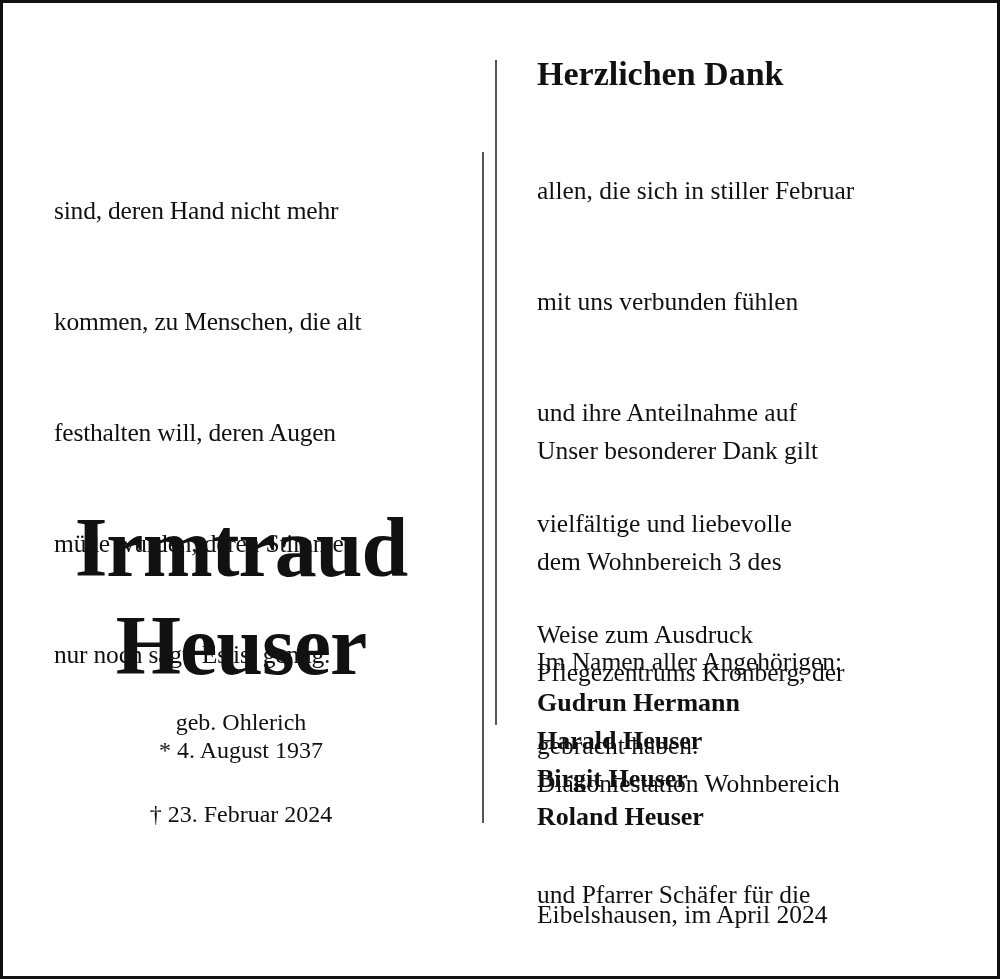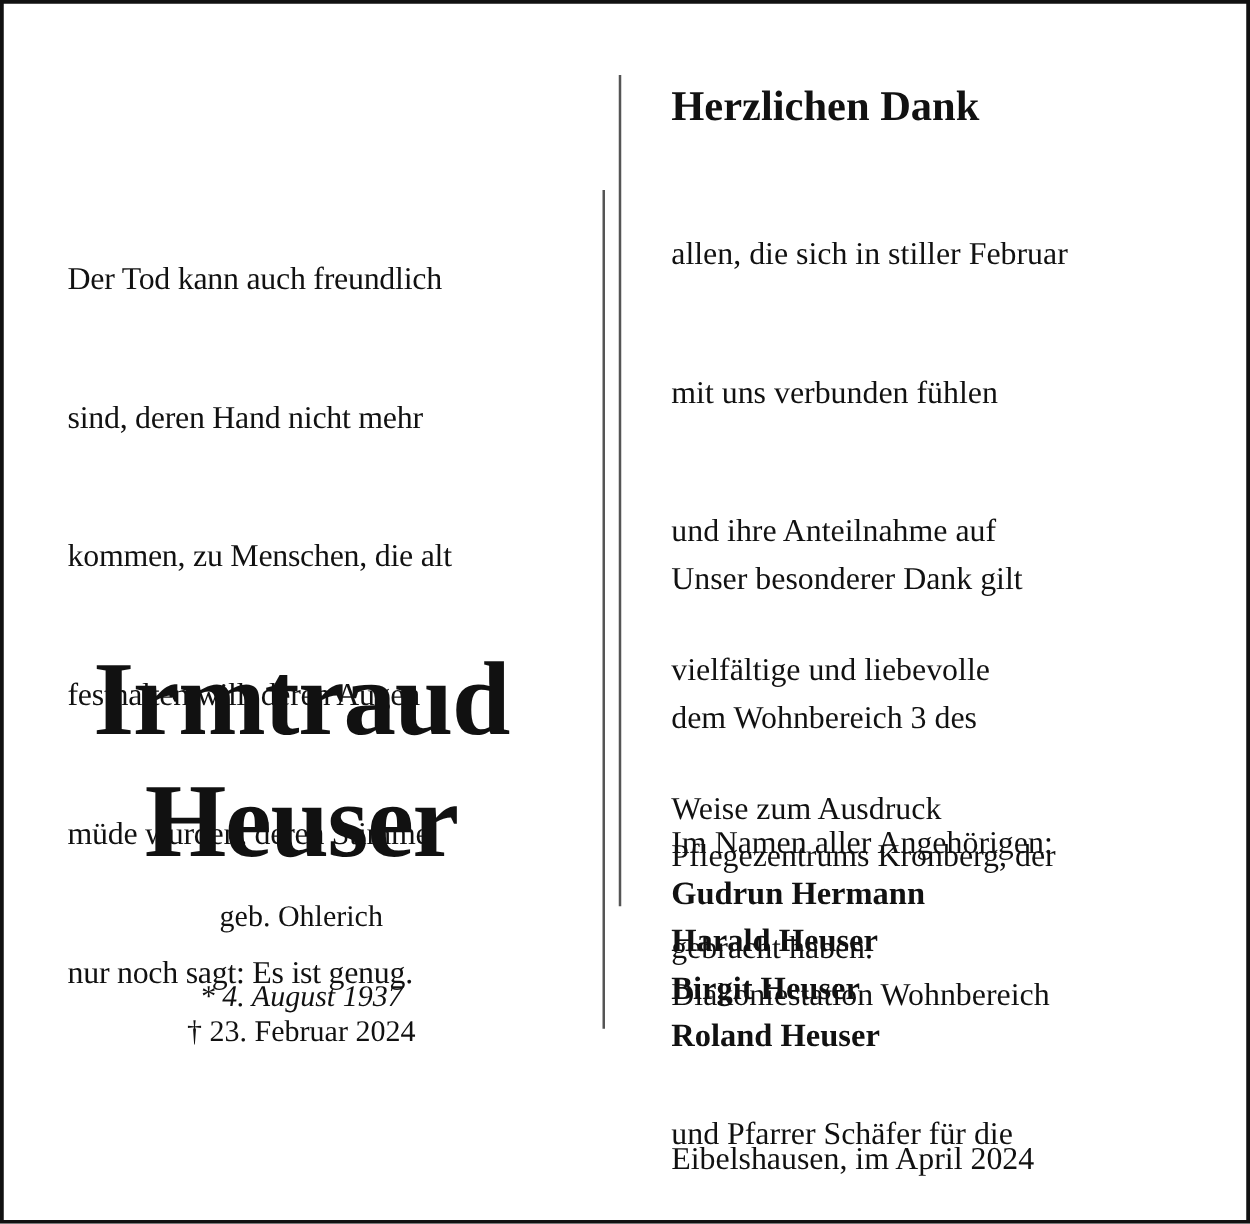--- a/index.html
+++ b/index.html
@@ -1,45 +1,44 @@
 <!DOCTYPE html>
 <html><head>
 <meta charset="utf-8">
 <style>
   html,body{margin:0;padding:0;background:#fff;}
   body{width:1000px;height:979px;position:relative;overflow:hidden;font-family:"Liberation Serif","DejaVu Serif",serif;color:#111;}
   .frame{position:absolute;left:0;top:0;width:994px;height:973px;border:3px solid #111;}
-  .abs{position:absolute;margin-top:12px;}
+  .abs{position:absolute;}
   .quote{left:54px;top:118px;font-size:25.5px;line-height:37px;white-space:pre;letter-spacing:-0.2px;}
   .name{left:0;width:482px;text-align:center;font-weight:bold;font-size:84px;line-height:1;letter-spacing:-1px;}
   .name1{top:506px;}
   .name2{top:604px;}
   .sub{left:0;width:482px;text-align:center;font-size:24px;line-height:36px;}
   .geb{top:704px;}
-  .born{top:768px;font-style:italic;}
+  .born{top:732px;}
   .died{top:796px;}
   .rule{position:absolute;width:2px;background:#555;}
   .rule-a{left:495px;top:60px;height:665px;}
   .rule-b{left:482px;top:152px;height:671px;}
   .right{left:537px;}
   .title{top:54px;font-weight:bold;font-size:34px;line-height:40px;}
   .para{font-size:25.5px;line-height:37px;white-space:pre;}
   .p1{top:98px;}
   .p2{top:358px;}
   .intro{top:643px;font-size:25.5px;line-height:37px;}
   .names{top:684px;font-weight:bold;font-size:26px;line-height:38px;}
   .place{top:896px;font-size:25.5px;line-height:37px;}
 </style>
 </head>
 <body>
 
 <div class="frame"></div>
 
 <div class="abs quote">
-  <div>Der Tod kann auch freundlich</div>
   <div>sind, deren Hand nicht mehr</div>
   <div>kommen, zu Menschen, die alt</div>
   <div>festhalten will, deren Augen</div>
   <div>müde wurden, deren Stimme</div>
   <div>nur noch sagt: Es ist genug.</div>
 </div>
 
 <div class="abs name name1">Irmtraud</div>
 <div class="abs name name2">Heuser</div>
 <div class="abs sub geb">geb. Ohlerich</div>

